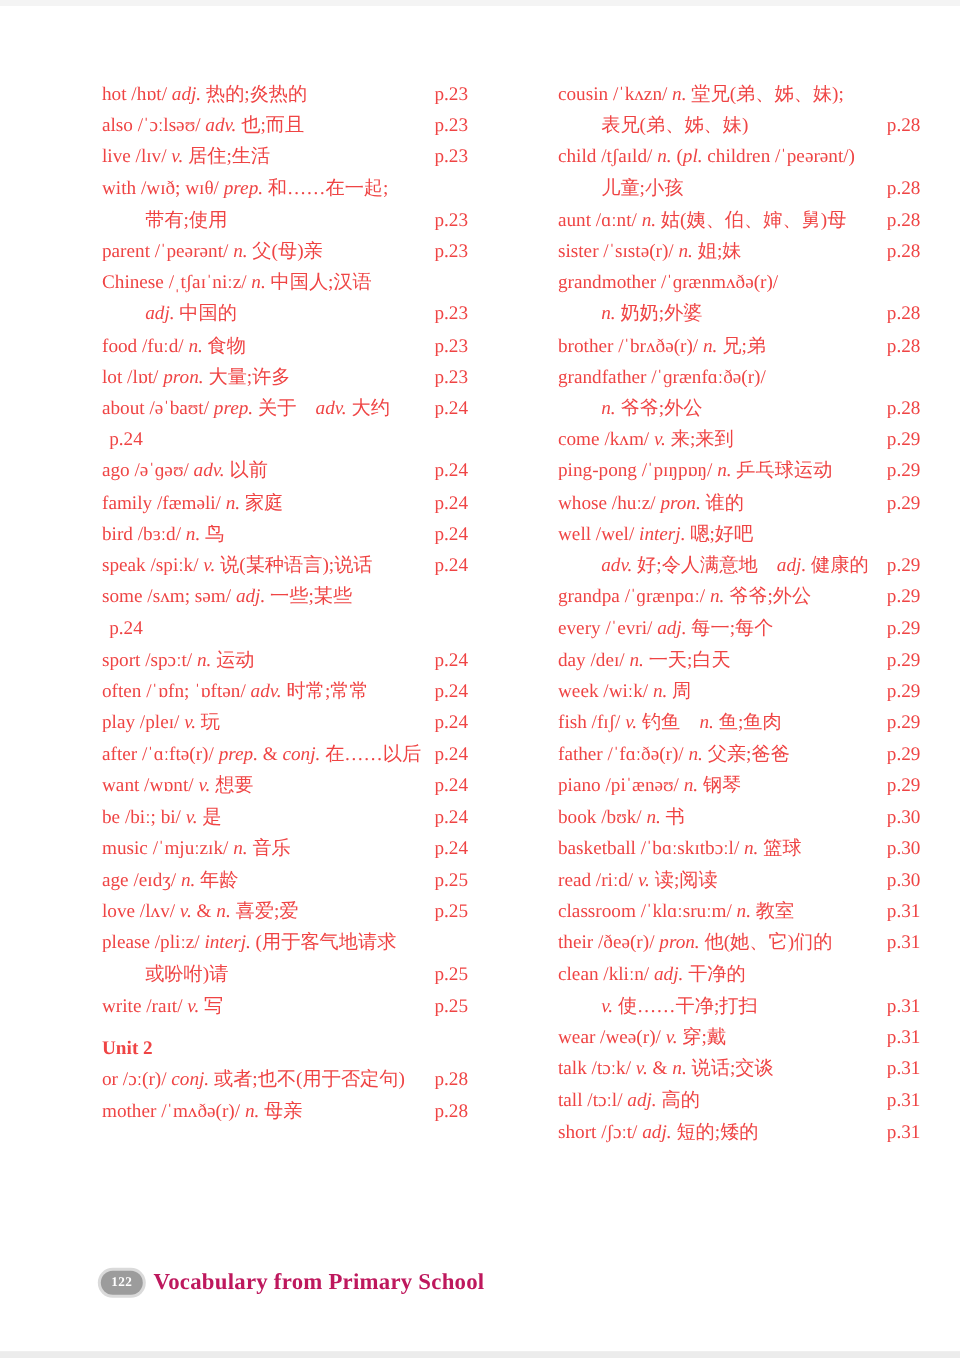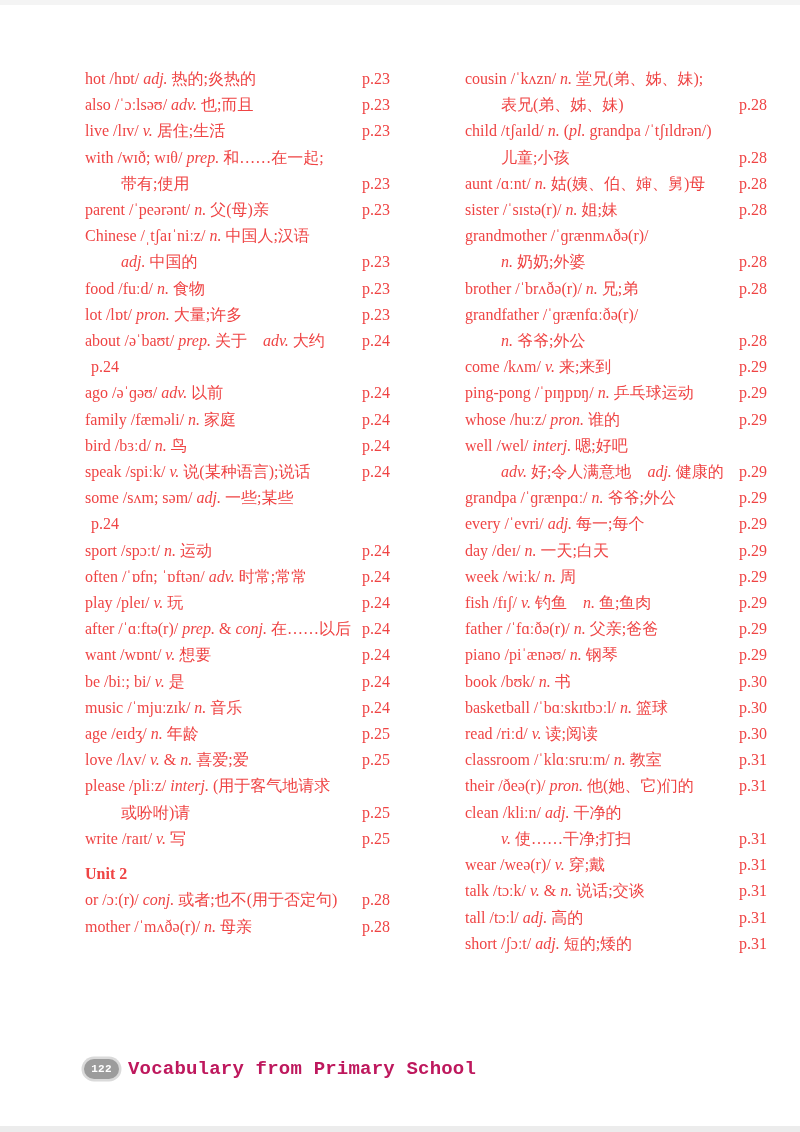--- a/index.html
+++ b/index.html
@@ -12,21 +12,21 @@
   .col-left{left:85px;width:305px;}
   .col-right{left:429px;width:302px;margin-left:36px;}
   .row{display:flex;align-items:baseline;}
   .row .txt{flex:1 1 auto;white-space:nowrap;min-width:0;}
   .row.indent .txt{padding-left:36px;}
   .row.heading{font-weight:700;padding-top:9px;}
   .pg{flex:0 0 auto;margin-left:6px;}
   .seg-i{font-style:italic;}
   .seg-b{font-weight:700;}
   .footer{position:absolute;left:84px;top:1058px;display:flex;align-items:center;gap:9px;
-          font-family:Liberation Mono, monospace;}
+          font-family:Liberation Serif, serif;}
   .badge{width:35px;height:20px;border-radius:10px;background:#9c9c9c;
          box-shadow:0 0 0 2.5px #dadada;color:#ffffff;font-size:11px;font-weight:700;
          display:flex;align-items:center;justify-content:center;letter-spacing:.3px;}
   .footer-title{font-size:19px;font-weight:700;color:#be185d;letter-spacing:.2px;}
 </style>
 </head>
 <body>
 
 <div class="page">
   <div class="edge top"></div>
@@ -167,21 +167,21 @@
     <section class="col col-right">
         <div class="row">
           <span class="txt"><span class="seg-r">cousin /ˈkʌzn/ </span><span class="seg-i">n.</span><span class="seg-r"> 堂兄(弟、姊、妹);</span></span>
           <span class="pg"></span>
         </div>
         <div class="row indent">
           <span class="txt"><span class="seg-r">表兄(弟、姊、妹)</span></span>
           <span class="pg">p.28</span>
         </div>
         <div class="row">
-          <span class="txt"><span class="seg-r">child /tʃaɪld/ </span><span class="seg-i">n.</span><span class="seg-r"> (</span><span class="seg-i">pl.</span><span class="seg-r"> grandpa /ˈtʃɪldrən/)</span></span>
+          <span class="txt"><span class="seg-r">child /tʃaɪld/ </span><span class="seg-i">n.</span><span class="seg-r"> (</span><span class="seg-i">pl.</span><span class="seg-r"> children /ˈpeərənt/)</span></span>
           <span class="pg"></span>
         </div>
         <div class="row indent">
           <span class="txt"><span class="seg-r">儿童;小孩</span></span>
           <span class="pg">p.28</span>
         </div>
         <div class="row">
           <span class="txt"><span class="seg-r">aunt /ɑːnt/ </span><span class="seg-i">n.</span><span class="seg-r"> 姑(姨、伯、婶、舅)母</span></span>
           <span class="pg">p.28</span>
         </div>

